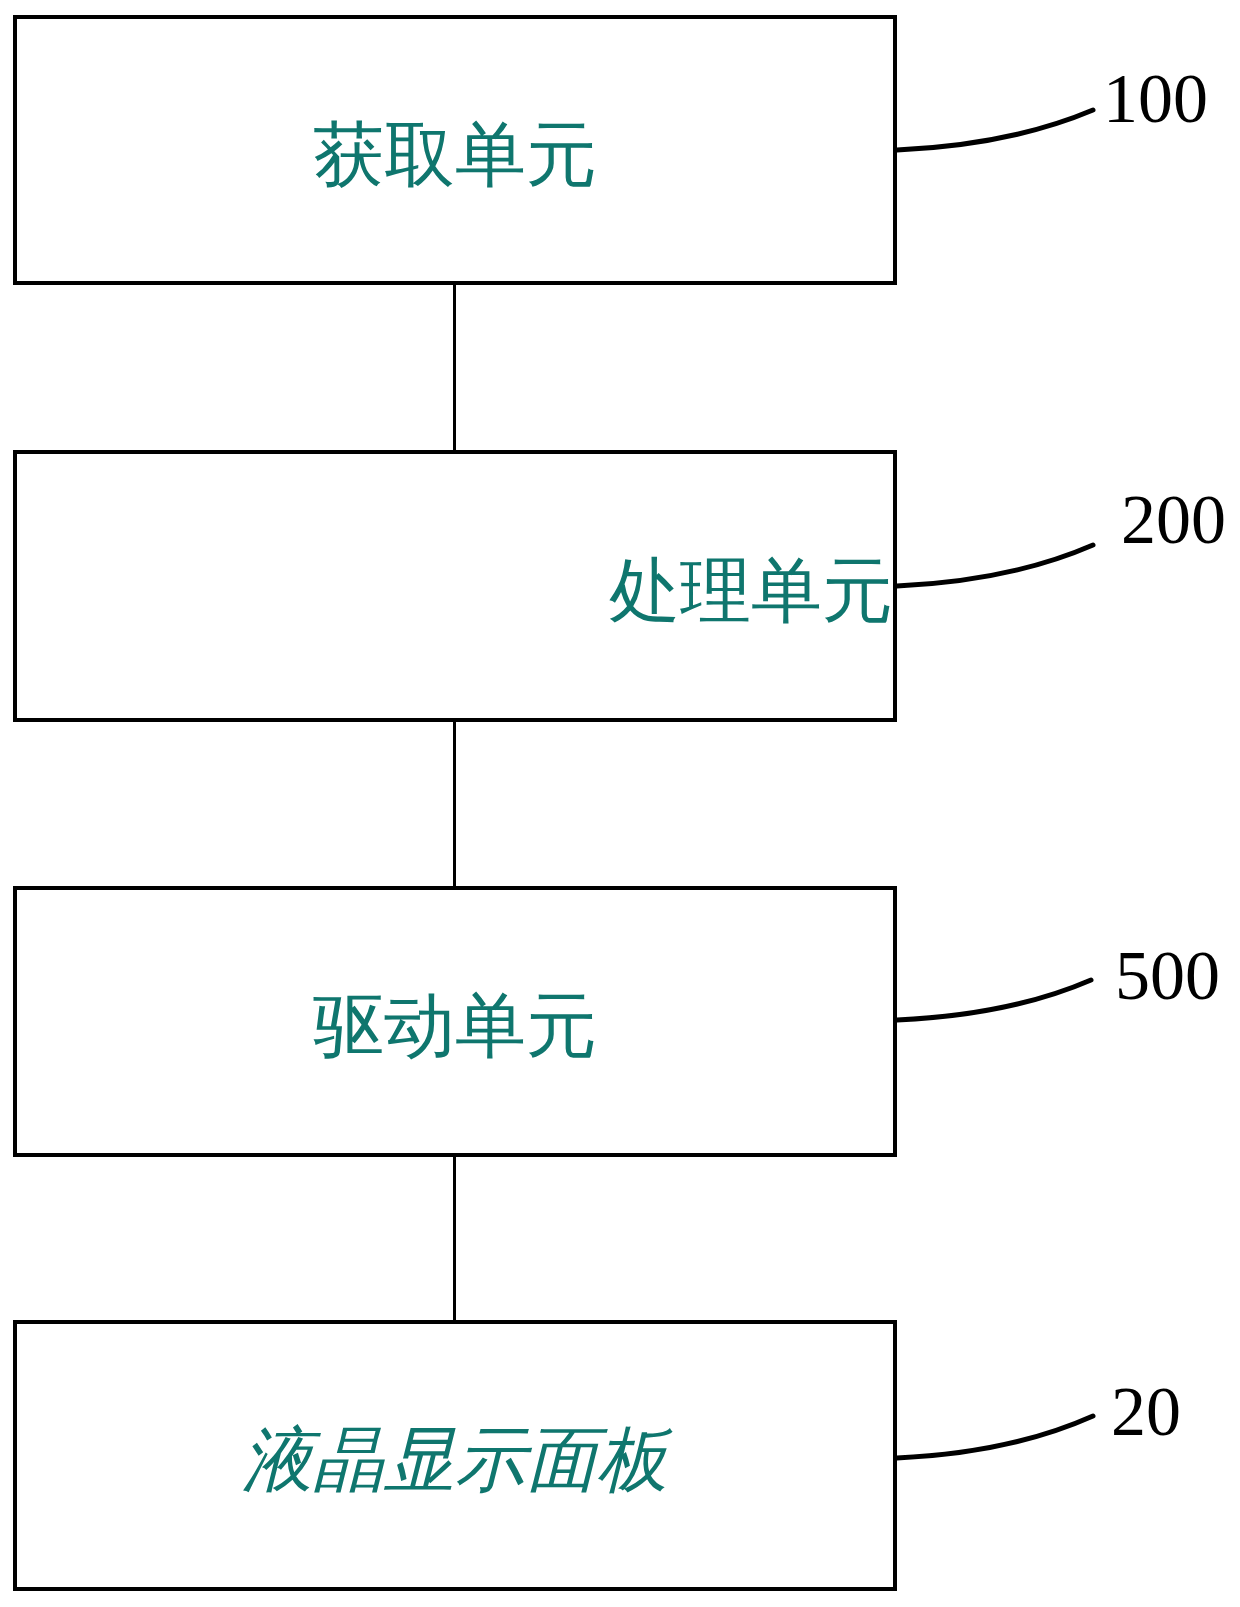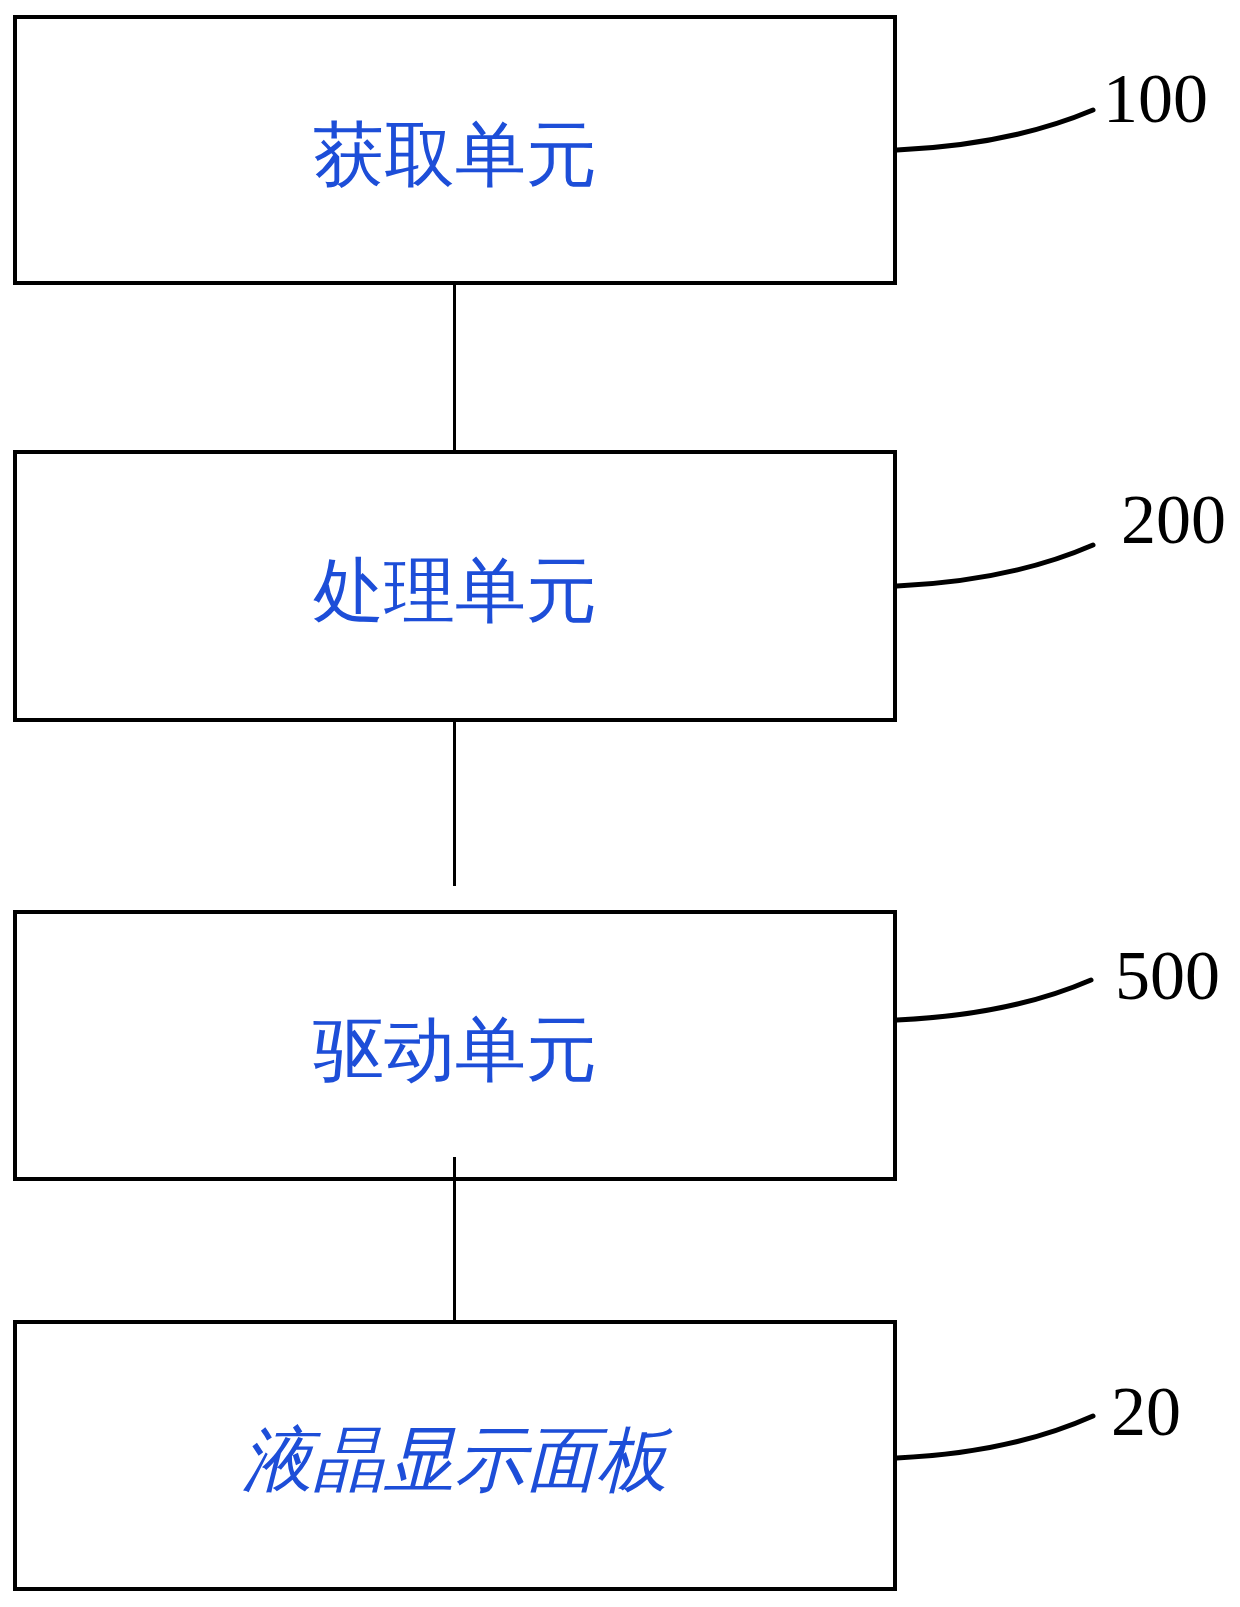--- a/index.html
+++ b/index.html
@@ -23,21 +23,21 @@
     border: 4px solid #000000;
     box-sizing: border-box;
     background: #ffffff;
     display: flex;
     align-items: center;
     justify-content: center;
   }
   .block-label {
     font-size: 71px;
     line-height: 1;
-    color: #1d4ed8;
+    color: #0f766e;
     letter-spacing: 0px;
     padding-top: 10px;
     white-space: nowrap;
   }
   .connector {
     position: absolute;
     left: 453px;
     width: 3px;
     background: #000000;
   }
@@ -65,25 +65,25 @@
 </style>
 </head>
 <body>
 
 <div class="canvas">
 
   <div class="block" style="top:15px; height:270px;">
     <span class="block-label">获取单元</span>
   </div>
 
-  <div class="block" style="top:450px; height:272px;">
+  <div class="block" style="top:450px; height:272px;justify-content:flex-end;">
     <span class="block-label">处理单元</span>
   </div>
 
-  <div class="block" style="top:886px; height:271px;margin-top:24px;">
+  <div class="block" style="top:886px; height:271px;">
     <span class="block-label">驱动单元</span>
   </div>
 
   <div class="block" style="top:1320px; height:271px;font-style:italic;">
     <span class="block-label">液晶显示面板</span>
   </div>
 
   <div class="connector" style="top:285px; height:165px;"></div>
   <div class="connector" style="top:722px; height:164px;"></div>
   <div class="connector" style="top:1157px; height:163px;"></div>

